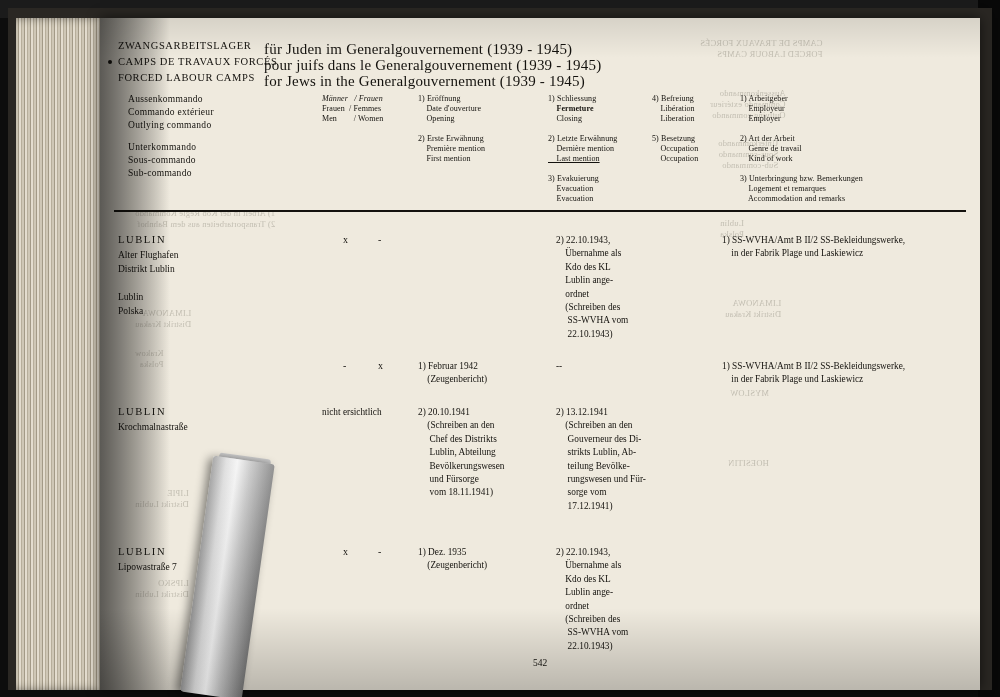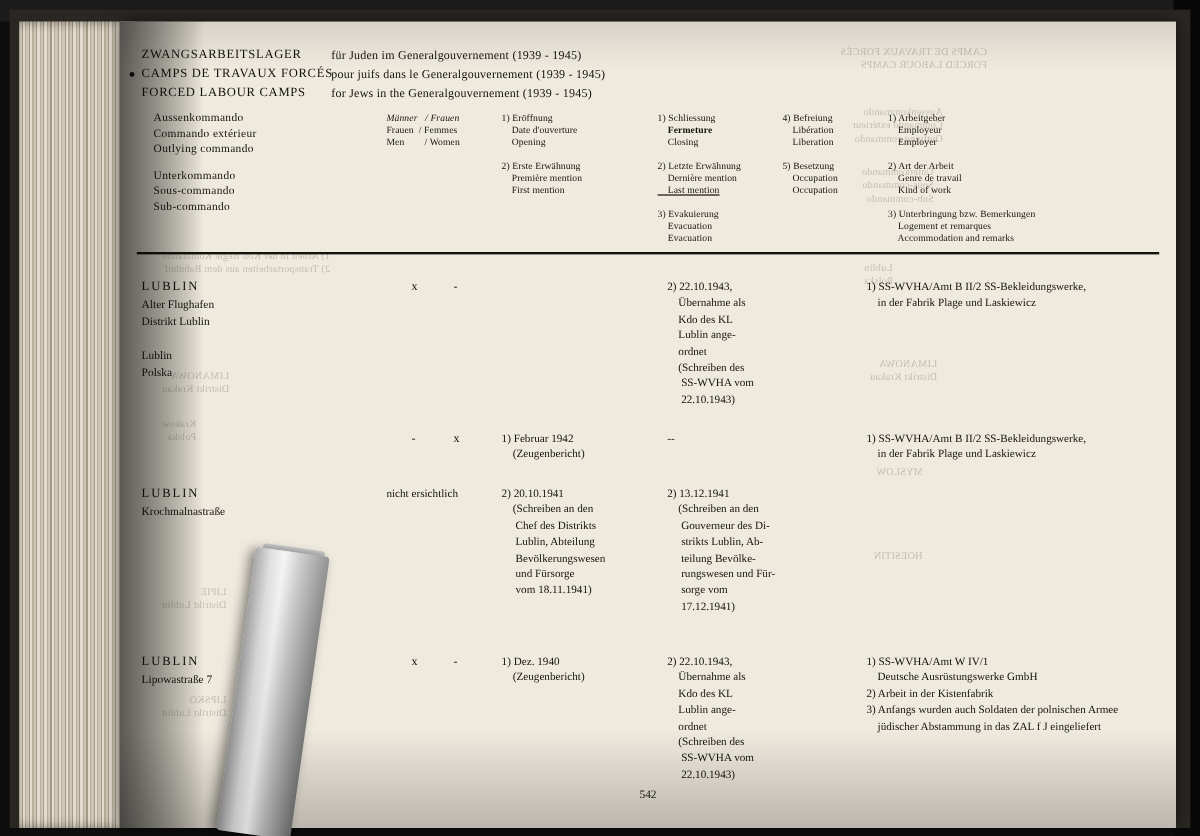--- a/index.html
+++ b/index.html
@@ -30,21 +30,21 @@
   
   .ghost{position:absolute;color:rgba(90,85,72,.30);font-size:8.5px;line-height:11px;
     transform:scaleX(-1);white-space:pre;letter-spacing:.2px;}
 
   
   .content{position:absolute;left:0;top:0;width:880px;height:672px;color:#14120e;}
   .hdr{position:absolute;font-size:10.5px;letter-spacing:.6px;}
   .hdr.l1{left:18px;top:22px;}
   .hdr.l2{left:18px;top:38px;}
   .hdr.l3{left:18px;top:54px;}
-  .hdr-t{position:absolute;left:176px;font-size:10px;letter-spacing:.2px;}
+  .hdr-t{position:absolute;left:164px;font-size:15px;letter-spacing:.2px;}
   .bullet{position:absolute;left:8px;top:42px;width:4px;height:4px;border-radius:50%;background:#14120e;}
 
   .sub{position:absolute;left:28px;font-size:9.5px;letter-spacing:.3px;}
   .colhead{position:absolute;font-size:8px;line-height:9.6px;letter-spacing:.1px;white-space:pre;}
 
   .rule{position:absolute;left:14px;width:852px;height:2px;background:#14120e;top:172px;}
   .camp-name{position:absolute;font-size:10.5px;letter-spacing:1.6px;}
   .camp-sub{position:absolute;font-size:9.5px;}
   .mark{position:absolute;font-size:10px;}
   .cell{position:absolute;font-size:9.3px;line-height:13.4px;white-space:pre;}
@@ -207,35 +207,30 @@
      strikts Lublin, Ab-
      teilung Bevölke-
      rungswesen und Für-
      sorge vom
      17.12.1941)</div>
 
           <div class="camp-name" style="left:18px;top:528px;">LUBLIN</div>
           <div class="camp-sub" style="left:18px;top:544px;">Lipowastraße 7</div>
           <div class="mark" style="left:243px;top:528px;">x</div>
           <div class="mark" style="left:278px;top:528px;">-</div>
-          <div class="cell" style="left:318px;top:528px;">1) Dez. 1940
+          <div class="cell" style="left:318px;top:528px;">1) Dez. 1935
     (Zeugenbericht)</div>
           <div class="cell" style="left:456px;top:528px;">2) 22.10.1943,
     Übernahme als
     Kdo des KL
     Lublin ange-
     ordnet
     (Schreiben des
      SS-WVHA vom
      22.10.1943)</div>
-          <div class="cell" style="left:622px;top:528px;">1) SS-WVHA/Amt W IV/1
-    Deutsche Ausrüstungswerke GmbH
-2) Arbeit in der Kistenfabrik
-3) Anfangs wurden auch Soldaten der polnischen Armee
-    jüdischer Abstammung in das ZAL f J eingeliefert</div>
 
           <div class="pageno">542</div>
         </div>
       </div>
     </div>
 
     <div class="gutter-shade"></div>
     <div class="bottom-shade"></div>
 
     <div class="ruler-tip"></div>

